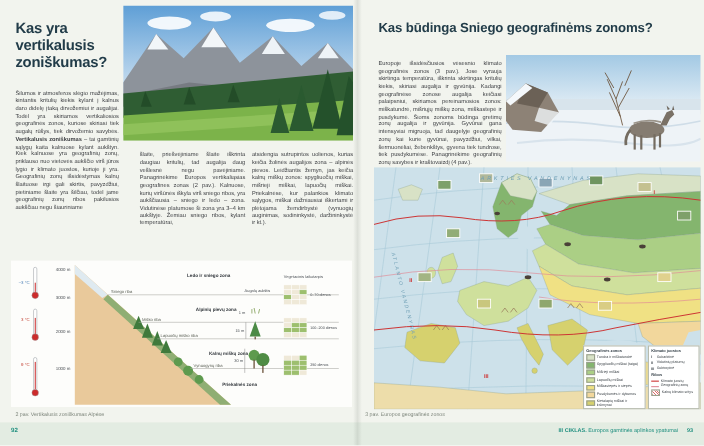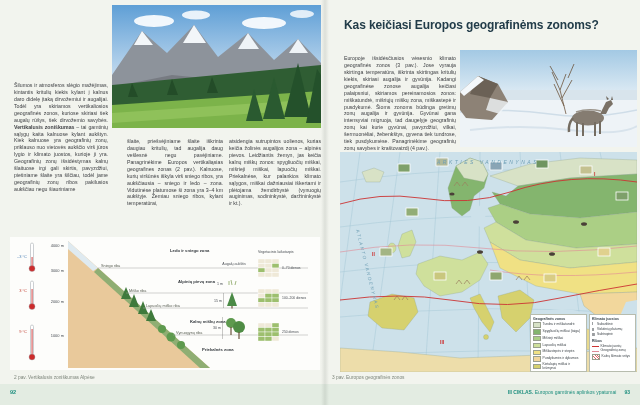--- a/index.html
+++ b/index.html
@@ -35,20 +35,21 @@
     background:repeating-linear-gradient(45deg,#d66,#d66 .7px,#fff .7px,#fff 1.8px);}
   svg text{font-family:"Liberation Sans",sans-serif;}
 </style>
 </head>
 <body>
 
 <div id="spread">
   <div id="bottomband"></div>
   <div class="gutter"></div>
 
+  <h1 class="lp-title">Kas yra vertikalusis zoniškumas?</h1>
 
   <svg class="photo" style="left:112px;top:5px;" width="209" height="123" viewBox="0 0 209 123">
     <defs>
       <linearGradient id="sky1" x1="0" y1="0" x2="0" y2="1">
         <stop offset="0" stop-color="#5f9fd6"></stop>
           <stop offset="1" stop-color="#cfe2f2"></stop>
       </linearGradient>
     </defs>
     <rect width="209" height="80" fill="url(#sky1)"></rect>
     <ellipse cx="42" cy="16" rx="20" ry="6" fill="#fff" opacity=".9"></ellipse>
@@ -201,21 +202,21 @@
     <g font-size="3.4" fill="#4a4f55">
       <text x="272" y="32">0–70 dienos</text>
       <text x="272" y="62">100–200 dienos</text>
       <text x="272" y="96">250 dienos</text>
     </g>
   </svg>
 
   <div class="caption" style="left:14px;top:375px;">2 pav. Vertikalusis zoniškumas Alpėse</div>
   <div class="pagenum" style="left:10px;top:389px;">92</div>
 
-  <h2 class="rp-title">Kas keičiasi Europos geografinėms zonoms?</h2>
+  <h2 class="rp-title">Kas būdinga Sniego geografinėms zonoms?</h2>
   <p class="bodytext rbody">Europoje išsidėsčiusios vėsesnio klimato geografinės zonos (3 pav.). Jose vyrauja skirtinga temperatūra, iškrinta skirtingas kritulių kiekis, skiriasi augalija ir gyvūnija. Kadangi geografinėse zonose augalija keičiasi palaipsniui, skiriamos pereinamosios zonos: miškatundrė, mišriųjų miškų zona, miškastepė ir pusdykumė. Šioms zonoms būdinga gretimų zonų augalija ir gyvūnija. Gyvūnai gana intensyviai migruoja, tad daugelyje geografinių zonų kai kurie gyvūnai, pavyzdžiui, vilkai, šermuonėliai, žebenkštys, gyvena tiek tundrose, tiek pusdykumėse. Panagrinėkime geografinių zonų savybes ir kraštovaizdį (4 pav.).</p>
 
   <svg class="photo" style="left:460px;top:50px;" width="177" height="97" viewBox="0 0 177 97">
     <defs>
       <linearGradient id="sky2" x1="0" y1="0" x2="0" y2="1">
         <stop offset="0" stop-color="#a3c9e4"></stop>
           <stop offset="1" stop-color="#e8f1f7"></stop>
       </linearGradient>
     </defs>
     <rect width="177" height="52" fill="url(#sky2)"></rect>

